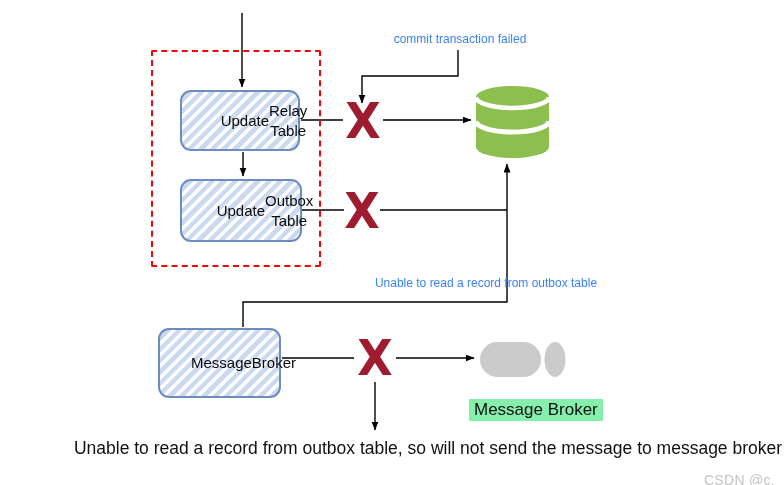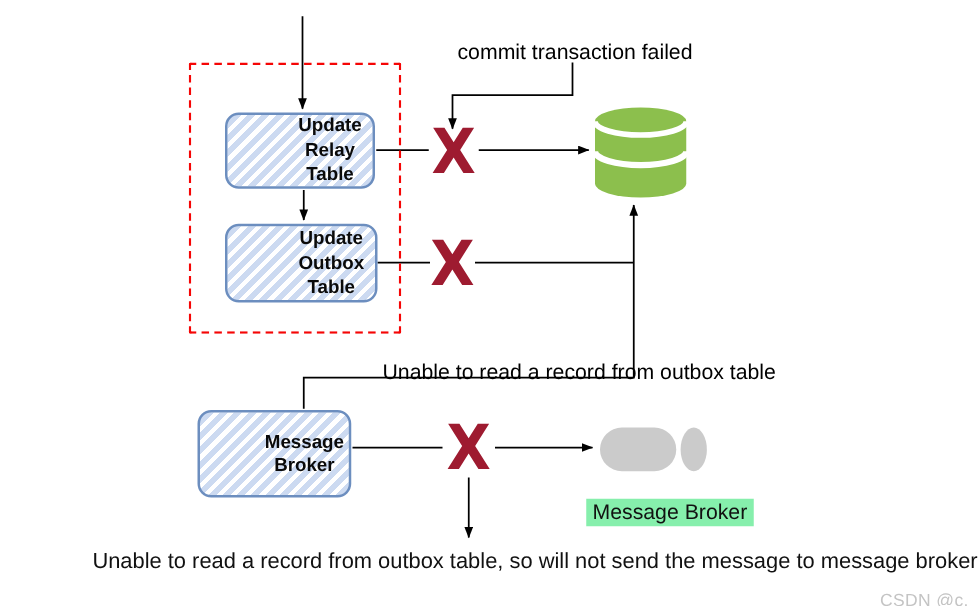--- a/index.html
+++ b/index.html
@@ -18,41 +18,41 @@
   }
   .group-title{
     position:absolute;left:151px;top:55px;width:170px;
     text-align:center;font-weight:bold;font-size:16px;color:#000;
     z-index:4;letter-spacing:.2px;
   }
   .node{
     position:absolute;box-sizing:border-box;
     border:2.5px solid #6c8ebf;border-radius:11px;
     background:repeating-linear-gradient(135deg,#ffffff 0 3.5px,#ccdaf1 3.5px 8px);
-    display:flex;flex-direction:column;align-items:center;justify-content:center;
-    font-weight:bold;font-size:15px;color:#0a0a0a;line-height:1.3;
+    display:flex;flex-direction:row;align-items:center;justify-content:center;
+    font-weight:normal;font-size:15px;color:#0a0a0a;line-height:1.3;
     text-align:center;z-index:3;padding-left:48px;
   }
   #node-order {left:180px;top:90px; width:120px;height:61px;}
   #node-outbox{left:180px;top:179px;width:122px;height:63px;}
   #node-relay {left:158px;top:328px;width:123px;height:70px;}
   .xmark{
     position:absolute;z-index:4;width:46px;text-align:center;
     font-family:"DejaVu Sans", sans-serif;font-weight:bold;
     font-size:46px;line-height:44px;color:#9e1b30;
     transform:scaleY(1.08);
   }
   #x1{left:340px;top:99px;}
   #x2{left:339px;top:189px;}
   #x3{left:352px;top:336px;}
   .note{
-    position:absolute;z-index:4;color:#000000;font-size:17px;white-space:nowrap;
+    position:absolute;z-index:4;color:#3b82f6;font-size:12px;white-space:nowrap;
   }
   #note-commit{left:340px;top:32px;width:240px;text-align:center;}
-  #note-unable{left:306px;top:276px;width:360px;text-align:left;margin-top:12px;}
+  #note-unable{left:306px;top:276px;width:360px;text-align:center;}
   #note-bottom{left:0;top:438px;width:784px;text-align:center;color:#111;font-size:17.5px;padding-left:36px;}
   #broker-label{
     position:absolute;left:469px;top:399px;z-index:4;
     background:#86efac;color:#111;font-size:17px;padding:1px 5px;white-space:nowrap;
   }
   #watermark{
     position:absolute;right:9px;top:472px;z-index:4;
     font-size:14px;color:#c4c4c4;letter-spacing:.3px;
   }
 </style>

